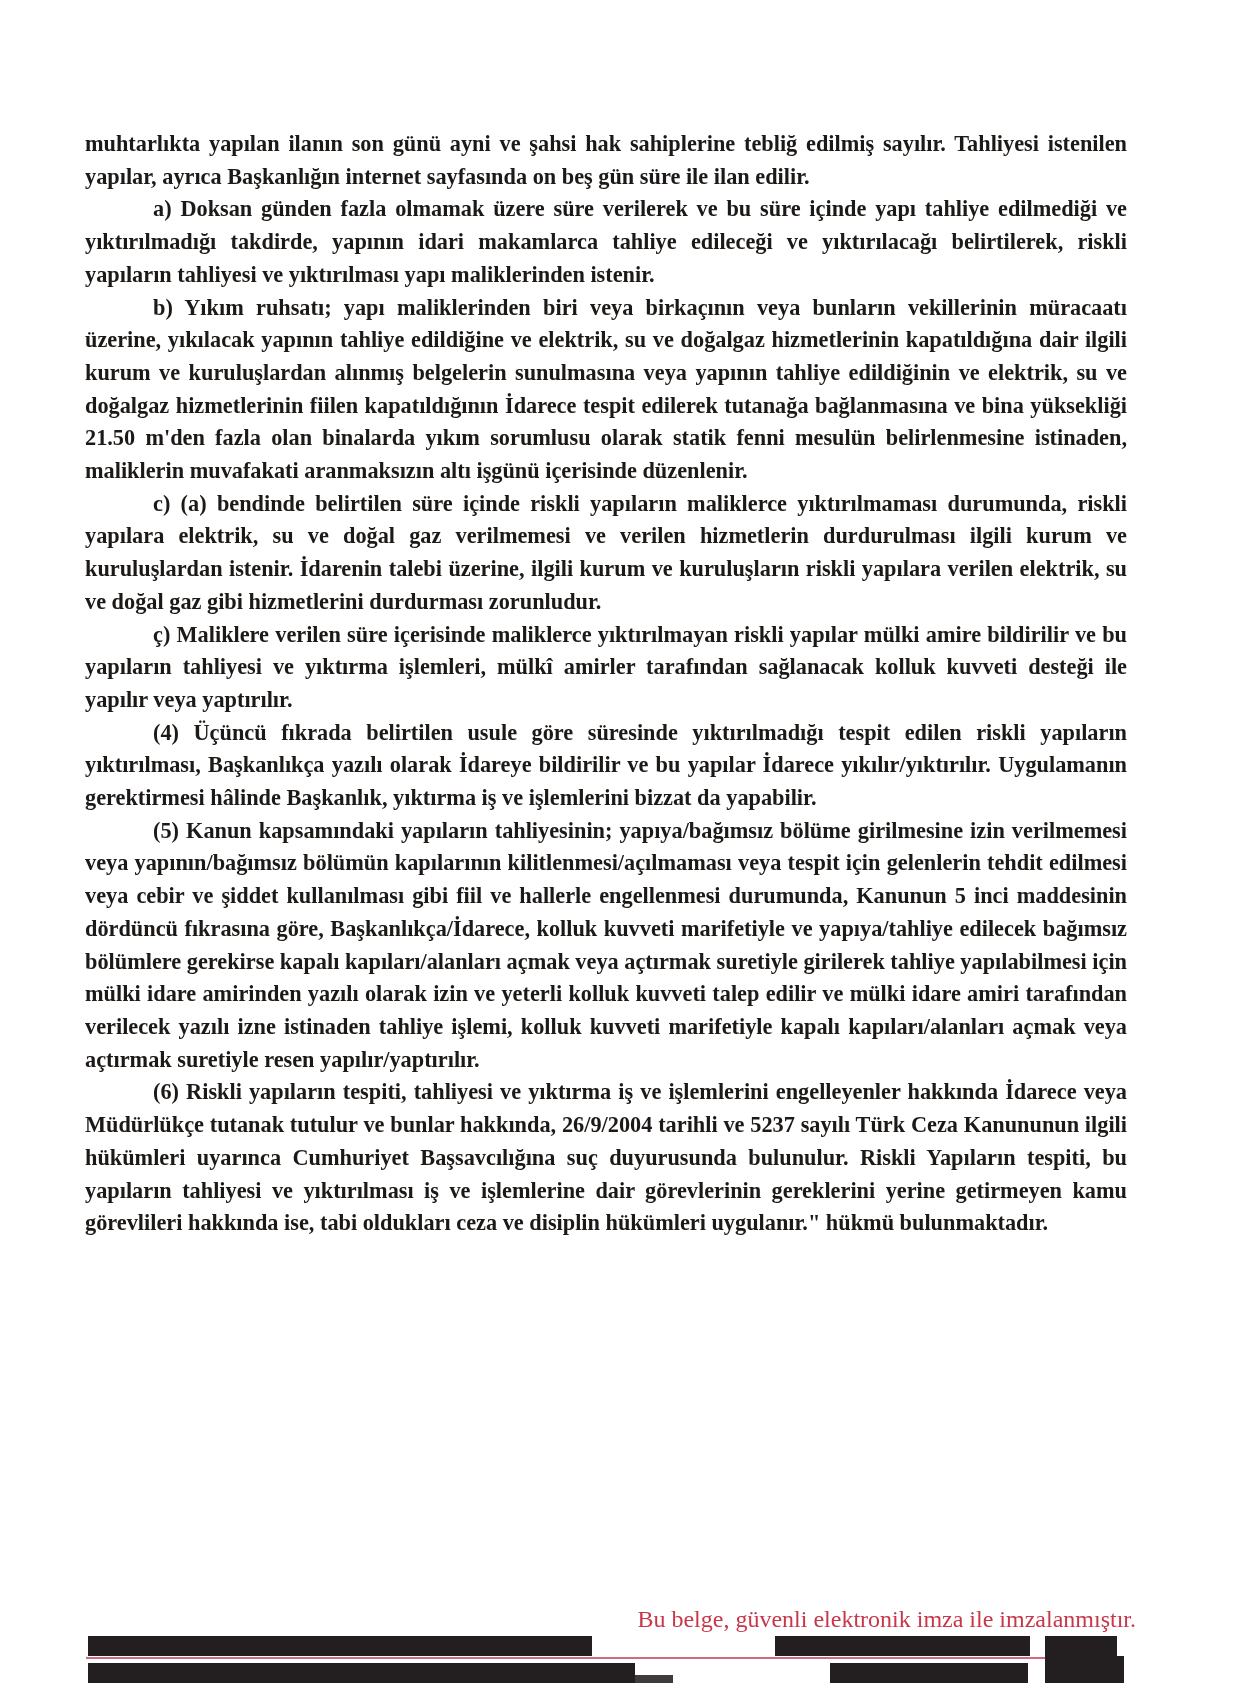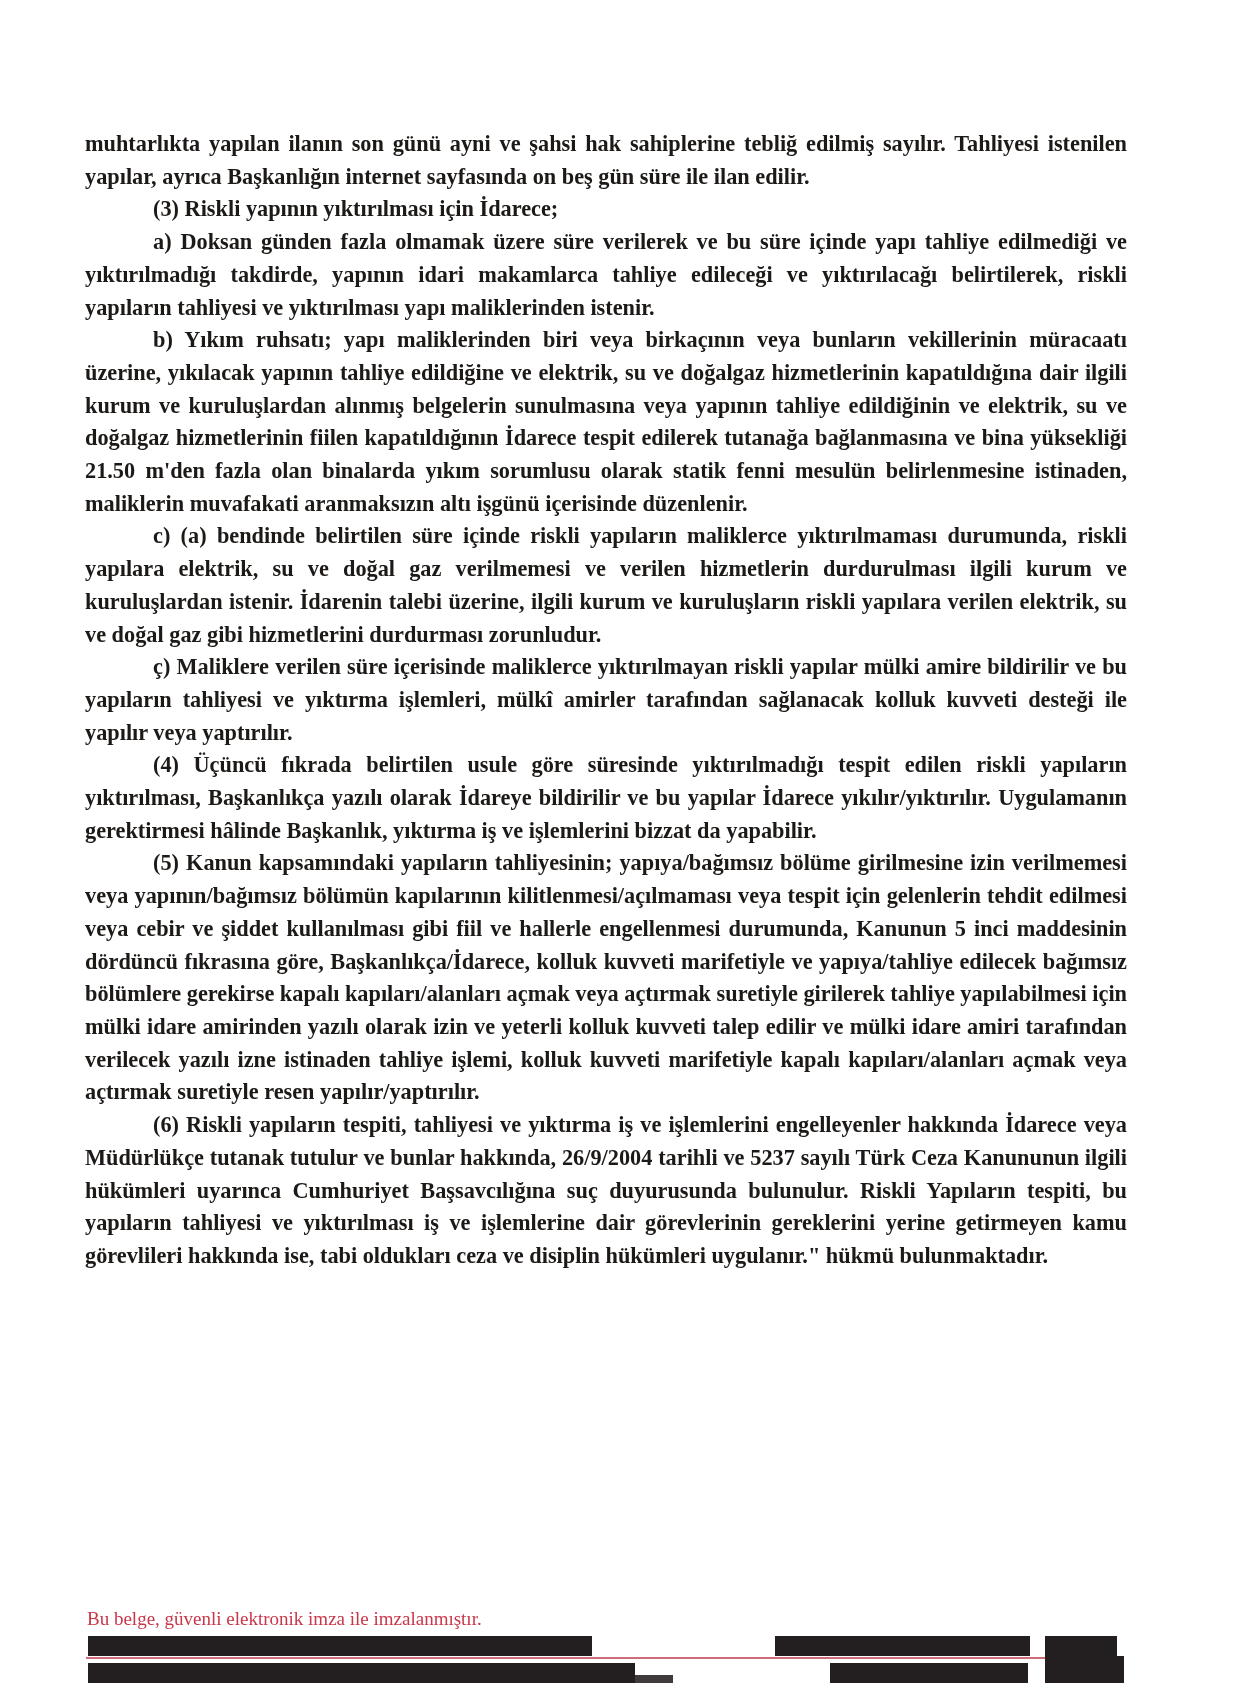--- a/index.html
+++ b/index.html
@@ -24,25 +24,25 @@
     font-size: 22.3px;
     line-height: 32.7px;
     font-weight: bold;
     text-align: justify;
   }
   .para { margin: 0; padding: 0; }
   .para.indent { text-indent: 68px; }
   .r { font-weight: bold; }
   .signature-notice {
     position: absolute;
-    left: 87px;
+    left: 94px;
     top: 1608px;
     width: 1042px;
-    text-align: left;
-    font-size: 19px;
+    text-align: right;
+    font-size: 24px;
     line-height: 22px;
     color: var(--signature_notice, #c9364a);
   }
   .redaction {
     position: absolute;
     background: var(--redaction, #231f20);
   }
   .bar-r1-left  { left: 88px;   top: 1636px; width: 504px; height: 20px; }
   .bar-r1-right { left: 775px;  top: 1636px; width: 255px; height: 20px; }
   .bar-tall     { left: 1045px; top: 1636px; width: 72px;  height: 47px; }
@@ -56,21 +56,20 @@
     background: var(--divider_line, #d06a7d);
   }
 </style>
 </head>
 <body>
 
 <div class="page">
 
   <div class="body-text">
     <p class="para"><span class="b">muhtarlıkta yapılan ilanın son günü ayni ve şahsi hak sahiplerine tebliğ edilmiş sayılır. Tahliyesi istenilen yapılar, ayrıca Başkanlığın internet sayfasında on beş gün süre ile ilan edilir.</span><span class="r"></span></p>
-    <p class="para indent"><span class="b">(3) Riskli yapının yıktırılması için İdarece;</span><span class="r"></span></p>
     <p class="para indent"><span class="b">a) Doksan günden fazla olmamak üzere süre verilerek ve bu süre içinde yapı tahliye edilmediği ve yıktırılmadığı takdirde, yapının idari makamlarca tahliye edileceği ve yıktırılacağı belirtilerek, riskli yapıların tahliyesi ve yıktırılması yapı maliklerinden istenir.</span><span class="r"></span></p>
     <p class="para indent"><span class="b">b) Yıkım ruhsatı; yapı maliklerinden biri veya birkaçının veya bunların vekillerinin müracaatı üzerine, yıkılacak yapının tahliye edildiğine ve elektrik, su ve doğalgaz hizmetlerinin kapatıldığına dair ilgili kurum ve kuruluşlardan alınmış belgelerin sunulmasına veya yapının tahliye edildiğinin ve elektrik, su ve doğalgaz hizmetlerinin fiilen kapatıldığının İdarece tespit edilerek tutanağa bağlanmasına ve bina yüksekliği 21.50 m'den fazla olan binalarda yıkım sorumlusu olarak statik fenni mesulün belirlenmesine istinaden, maliklerin muvafakati aranmaksızın altı işgünü içerisinde düzenlenir.</span><span class="r"></span></p>
     <p class="para indent"><span class="b">c) (a) bendinde belirtilen süre içinde riskli yapıların maliklerce yıktırılmaması durumunda, riskli yapılara elektrik, su ve doğal gaz verilmemesi ve verilen hizmetlerin durdurulması ilgili kurum ve kuruluşlardan istenir. İdarenin talebi üzerine, ilgili kurum ve kuruluşların riskli yapılara verilen elektrik, su ve doğal gaz gibi hizmetlerini durdurması zorunludur.</span><span class="r"></span></p>
     <p class="para indent"><span class="b">ç) Maliklere verilen süre içerisinde maliklerce yıktırılmayan riskli yapılar mülki amire bildirilir ve bu yapıların tahliyesi ve yıktırma işlemleri, mülkî amirler tarafından sağlanacak kolluk kuvveti desteği ile yapılır veya yaptırılır.</span><span class="r"></span></p>
     <p class="para indent"><span class="b">(4) Üçüncü fıkrada belirtilen usule göre süresinde yıktırılmadığı tespit edilen riskli yapıların yıktırılması, Başkanlıkça yazılı olarak İdareye bildirilir ve bu yapılar İdarece yıkılır/yıktırılır. Uygulamanın gerektirmesi hâlinde Başkanlık, yıktırma iş ve işlemlerini bizzat da yapabilir.</span><span class="r"></span></p>
     <p class="para indent"><span class="b">(5) Kanun kapsamındaki yapıların tahliyesinin; yapıya/bağımsız bölüme girilmesine izin verilmemesi veya yapının/bağımsız bölümün kapılarının kilitlenmesi/açılmaması veya tespit için gelenlerin tehdit edilmesi veya cebir ve şiddet kullanılması gibi fiil ve hallerle engellenmesi durumunda, Kanunun 5 inci maddesinin dördüncü fıkrasına göre, Başkanlıkça/İdarece, kolluk kuvveti marifetiyle ve yapıya/tahliye edilecek bağımsız bölümlere gerekirse kapalı kapıları/alanları açmak veya açtırmak suretiyle girilerek tahliye yapılabilmesi için mülki idare amirinden yazılı olarak izin ve yeterli kolluk kuvveti talep edilir ve mülki idare amiri tarafından verilecek yazılı izne istinaden tahliye işlemi, kolluk kuvveti marifetiyle kapalı kapıları/alanları açmak veya açtırmak suretiyle resen yapılır/yaptırılır.</span><span class="r"></span></p>
     <p class="para indent"><span class="b">(6) Riskli yapıların tespiti, tahliyesi ve yıktırma iş ve işlemlerini engelleyenler hakkında İdarece veya Müdürlükçe tutanak tutulur ve bunlar hakkında, 26/9/2004 tarihli ve 5237 sayılı Türk Ceza Kanununun ilgili hükümleri uyarınca Cumhuriyet Başsavcılığına suç duyurusunda bulunulur. Riskli Yapıların tespiti, bu yapıların tahliyesi ve yıktırılması iş ve işlemlerine dair görevlerinin gereklerini yerine getirmeyen kamu görevlileri hakkında ise, tabi oldukları ceza ve disiplin hükümleri uygulanır."</span><span class="r"> hükmü bulunmaktadır.</span></p>
   </div>
 
   <div class="signature-notice">Bu belge, güvenli elektronik imza ile imzalanmıştır.</div>

